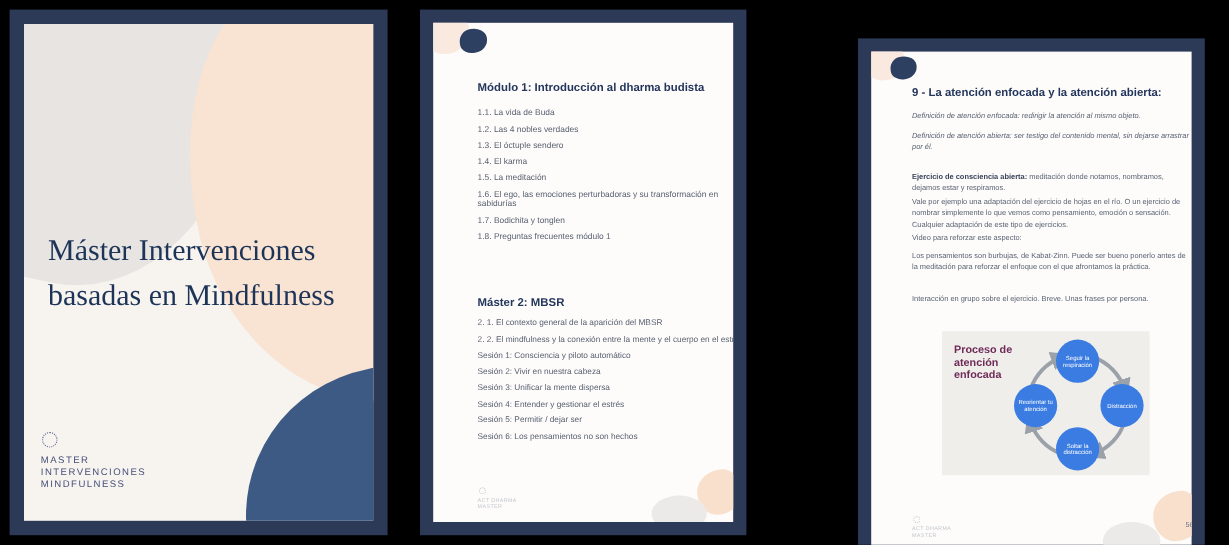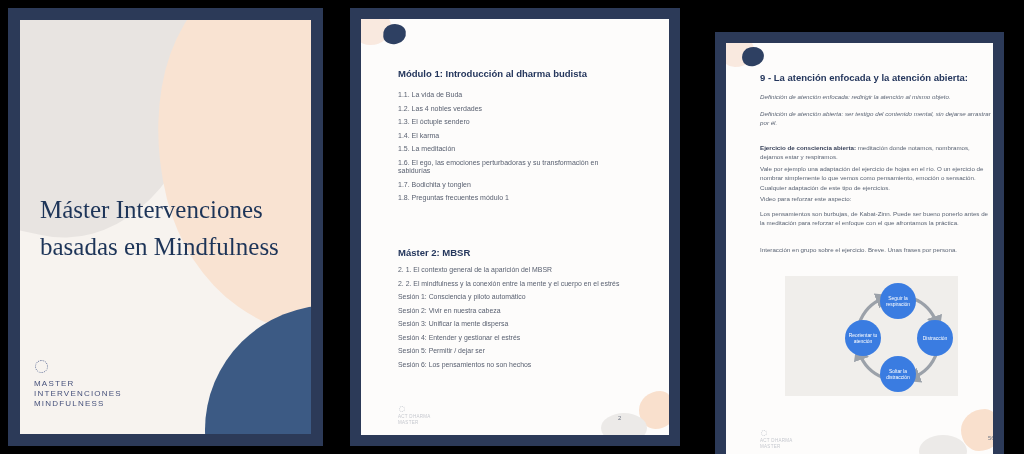--- a/index.html
+++ b/index.html
@@ -2,21 +2,21 @@
 <html><head>
 <meta charset="utf-8">
 <style>
   * { margin:0; padding:0; box-sizing:border-box; }
   html,body { width:1024px; height:454px; }
   body { background:#000; position:relative; overflow:hidden;
          font-family:"Liberation Sans", sans-serif; }
 
   .page  { position:absolute; top:8px; height:438px; background:#2c3a58; }
   #page-cover   { left:8px;   width:315px; }
-  #page-toc     { left:350px; width:330px; }
+  #page-toc     { left:350px; width:272px; }
   #page-content { left:715px; width:289px;margin-top:24px; }
   .inner { position:absolute; background:#fdfcfb; overflow:hidden; }
   #page-cover .inner { inset:12px; background:#f7f3ef; }
   #page-toc .inner, #page-content .inner { inset:11px; }
 
   .blob { position:absolute; }
 
   
   .cover-blob-gray  { left:-60px; top:-80px; width:240px; height:300px; background:#e8e4e1;
                       border-radius:40% 60% 58% 42% / 45% 52% 58% 42%; transform:rotate(12deg); }
@@ -154,20 +154,21 @@
       <p class="def p1">Definición de atención enfocada: redirigir la atención al mismo objeto.</p>
       <p class="def p2">Definición de atención abierta: ser testigo del contenido mental, sin dejarse arrastrar por él.</p>
       <p class="p3"><span class="lead">Ejercicio de consciencia abierta:</span><span> meditación donde notamos, nombramos, dejamos estar y respiramos.</span></p>
       <p class="p4">Vale por ejemplo una adaptación del ejercicio de hojas en el río. O un ejercicio de nombrar simplemente lo que vemos como pensamiento, emoción o sensación. Cualquier adaptación de este tipo de ejercicios.</p>
       <p class="p5">Video para reforzar este aspecto:</p>
       <p class="p6">Los pensamientos son burbujas, de Kabat-Zinn. Puede ser bueno ponerlo antes de la meditación para reforzar el enfoque con el que afrontamos la práctica.</p>
       <p>Interacción en grupo sobre el ejercicio. Breve. Unas frases por persona.</p>
     </div>
 
     <div class="diagram">
+      <div class="diagram-title">Proceso de atención enfocada</div>
 
       <svg class="cycle-svg" width="173" height="120" viewBox="0 0 173 120">
         <defs>
           <marker id="arw" markerWidth="5" markerHeight="5" refX="2.5" refY="2.5" orient="auto">
             <path d="M0,0 L5,2.5 L0,5 z" fill="#9ba1a9"></path>
           </marker>
         </defs>
         <path d="M 127 22 A 42 42 0 0 1 152 48" fill="none" stroke="#9ba1a9" stroke-width="3.2" marker-end="url(#arw)"></path>
         <path d="M 152 76 A 42 42 0 0 1 127 102" fill="none" stroke="#9ba1a9" stroke-width="3.2" marker-end="url(#arw)"></path>
         <path d="M 99 102 A 42 42 0 0 1 74 76" fill="none" stroke="#9ba1a9" stroke-width="3.2" marker-end="url(#arw)"></path>

